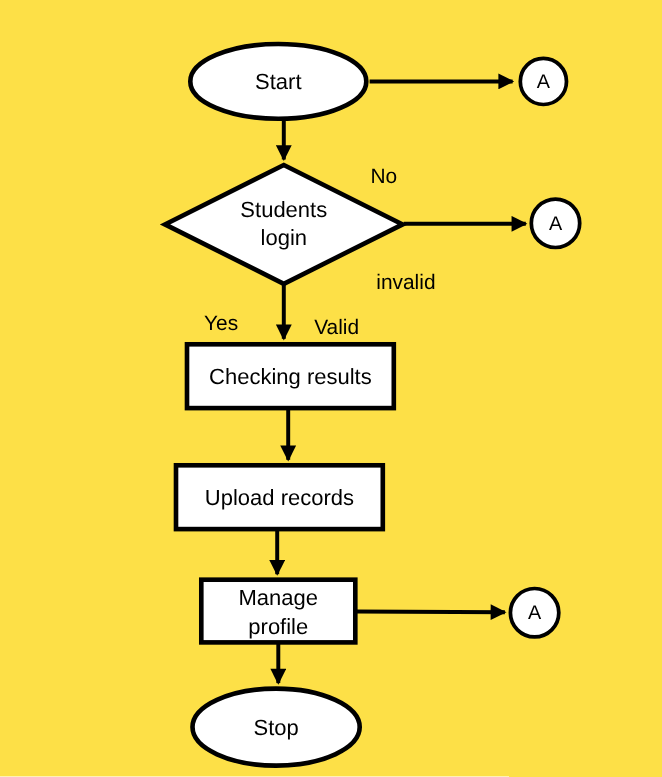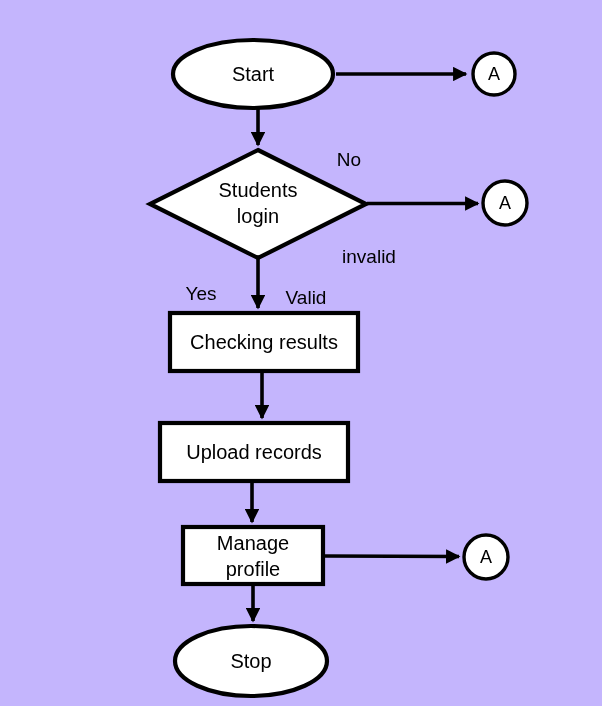--- a/index.html
+++ b/index.html
@@ -4,21 +4,21 @@
 <style>
   html, body {
     margin: 0;
     padding: 0;
     background: #ffffff;
   }
   .canvas {
     position: relative;
     width: 602px;
     height: 706px;
-    background: #c4b5fd;
+    background: #fde047;
     font-family: "Liberation Sans", sans-serif;
   }
   svg { display: block; }
   .shape {
     fill: #ffffff;
     stroke: #000000;
   }
   .thick { stroke-width: 4.2; }
   .conn  { stroke-width: 3.4; }
   .edge {

